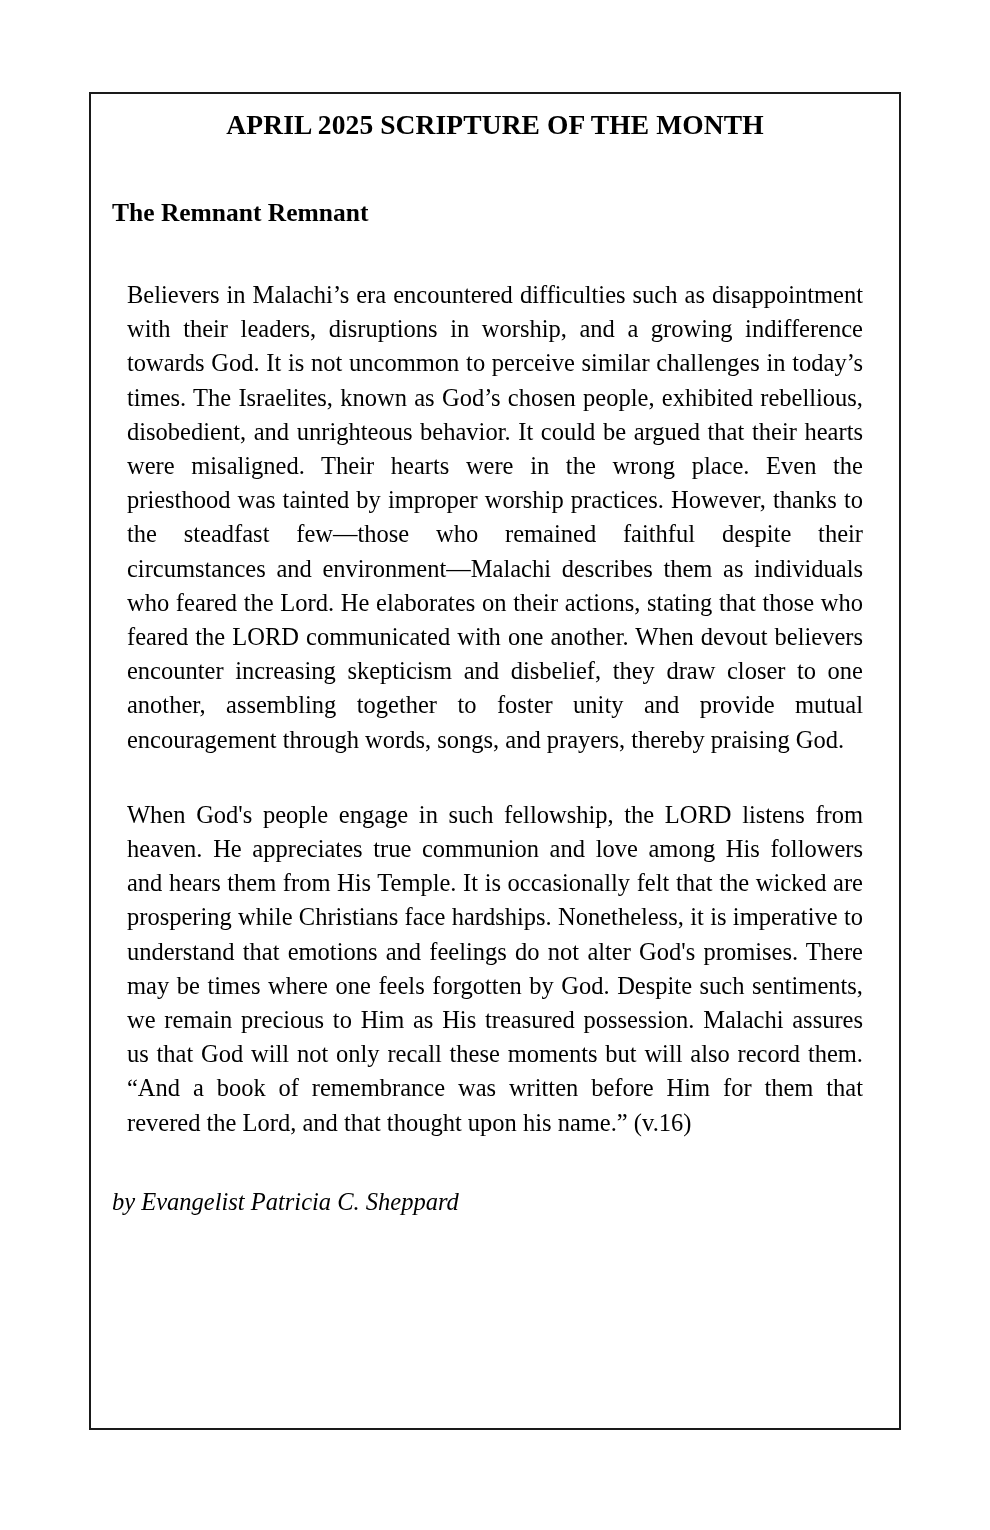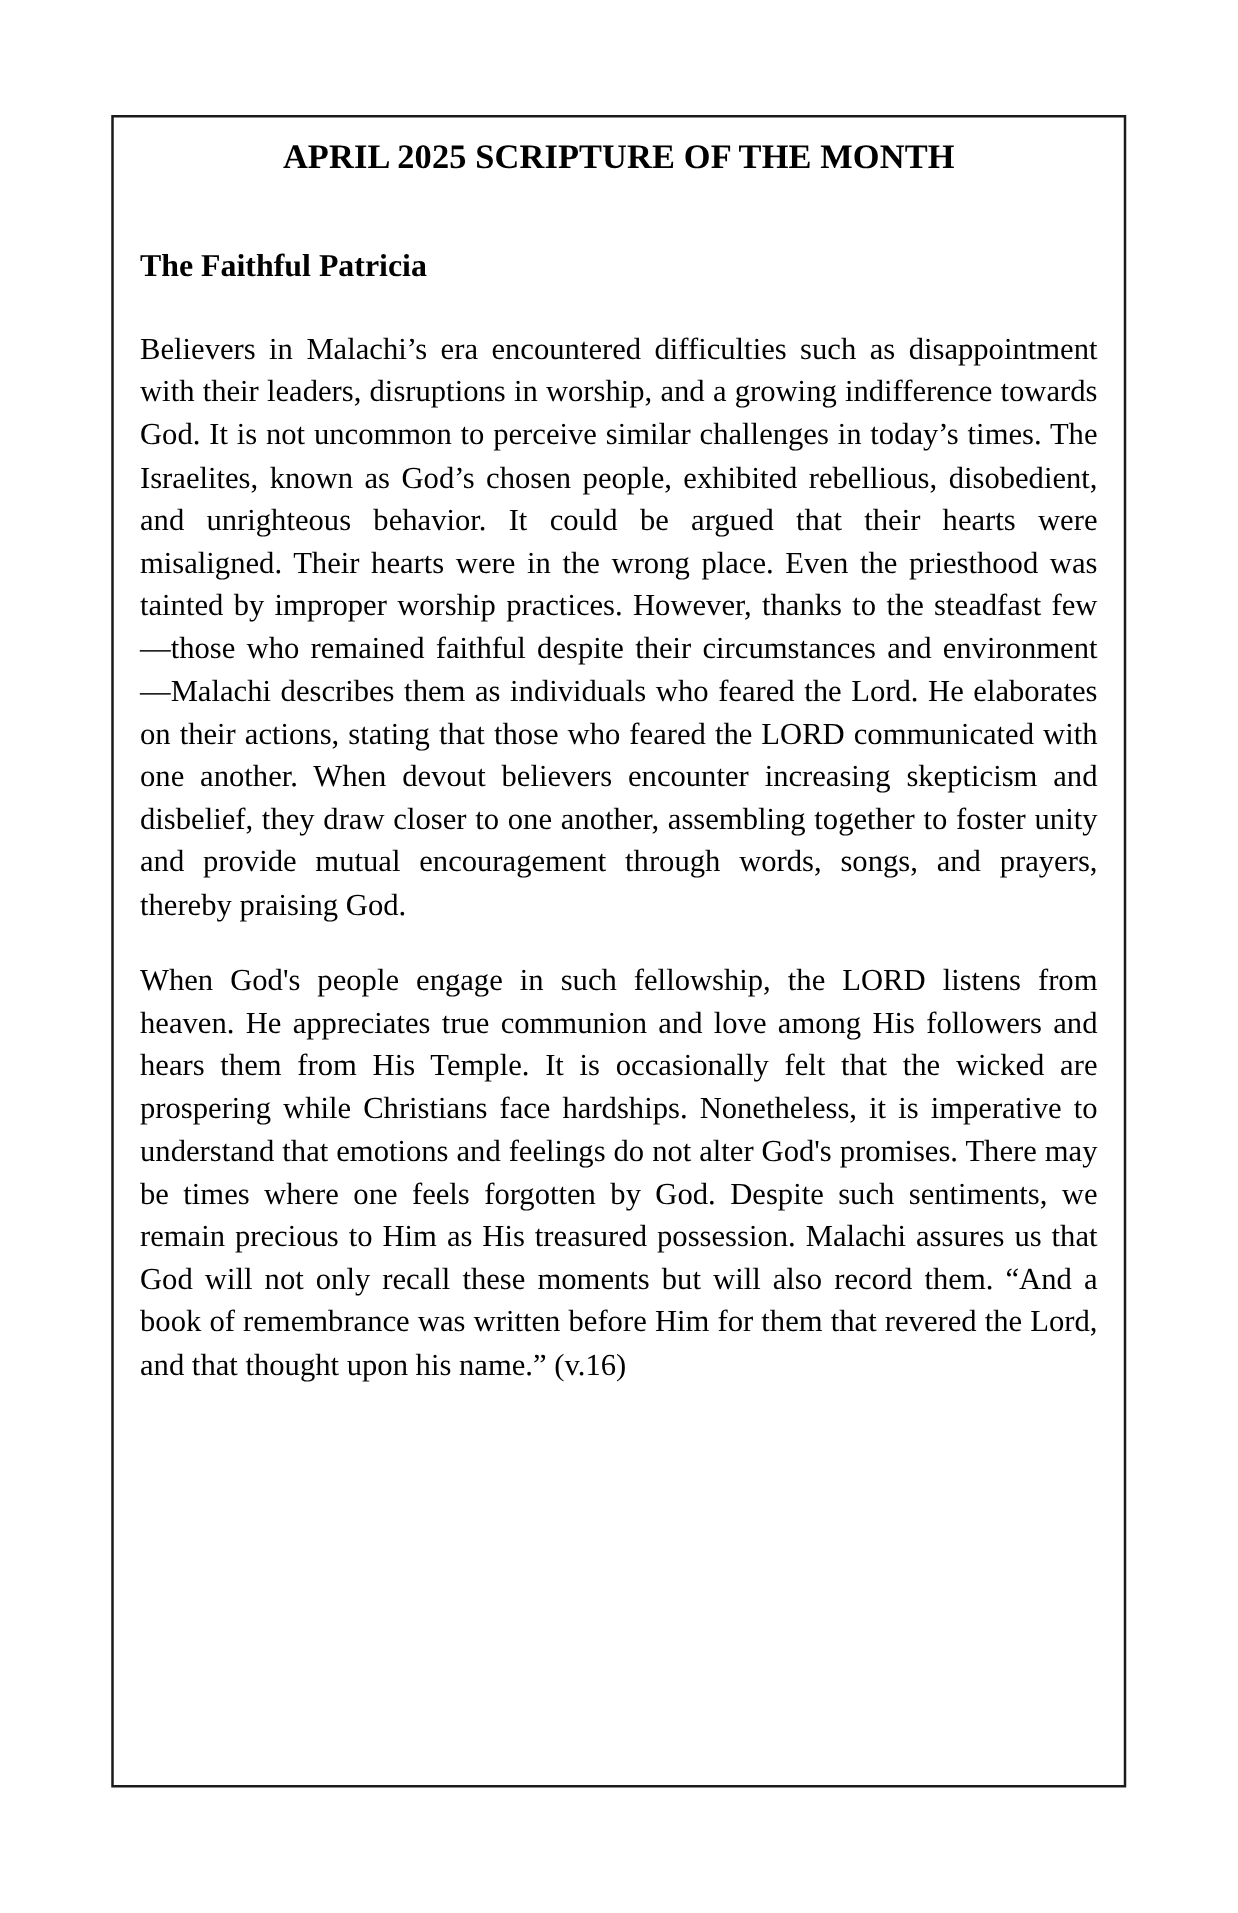--- a/index.html
+++ b/index.html
@@ -53,21 +53,21 @@
     line-height: 30px;
     margin: 0;
     padding-top: 56px;
     text-align: left;
   }
   .body-par {
     font-size: 24.5px;
     line-height: 34.2px;
     text-align: justify;
     text-justify: inter-word;
-    margin: 0;
+    margin: 15px;
     hyphens: none;
   }
   .par-first {
     padding-top: 35px;
   }
   .par-next {
     padding-top: 26px;
   }
   .attribution {
     font-size: 24.5px;
@@ -82,22 +82,23 @@
 <body>
 
 <div class="page">
   <div class="doc-frame">
     <div class="doc-inner">
 
       <div class="doc-title">
         <span class="title-line">APRIL 2025 SCRIPTURE OF THE MONTH</span>
       </div>
 
-      <h2 class="section-heading">The Faithful Patricia</h2>
+      <h2 class="section-heading">The Remnant Remnant</h2>
 
       <p class="body-par par-first">Believers in Malachi’s era encountered difficulties such as disappointment with their leaders, disruptions in worship, and a growing indifference towards God. It is not uncommon to perceive similar challenges in today’s times. The Israelites, known as God’s chosen people, exhibited rebellious, disobedient, and unrighteous behavior. It could be argued that their hearts were misaligned. Their hearts were in the wrong place. Even the priesthood was tainted by improper worship practices. However, thanks to the steadfast few—those who remained faithful despite their circumstances and environment—Malachi describes them as individuals who feared the Lord. He elaborates on their actions, stating that those who feared the LORD communicated with one another. When devout believers encounter increasing skepticism and disbelief, they draw closer to one another, assembling together to foster unity and provide mutual encouragement through words, songs, and prayers, thereby praising God.</p>
 
       <p class="body-par par-next">When God's people engage in such fellowship, the LORD listens from heaven. He appreciates true communion and love among His followers and hears them from His Temple. It is occasionally felt that the wicked are prospering while Christians face hardships. Nonetheless, it is imperative to understand that emotions and feelings do not alter God's promises. There may be times where one feels forgotten by God. Despite such sentiments, we remain precious to Him as His treasured possession. Malachi assures us that God will not only recall these moments but will also record them. “And a book of remembrance was written before Him for them that revered the Lord, and that thought upon his name.” (v.16)</p>
 
+      <p class="attribution">by Evangelist Patricia C.  Sheppard</p>
 
     </div>
   </div>
 </div>
 
 </body></html>

